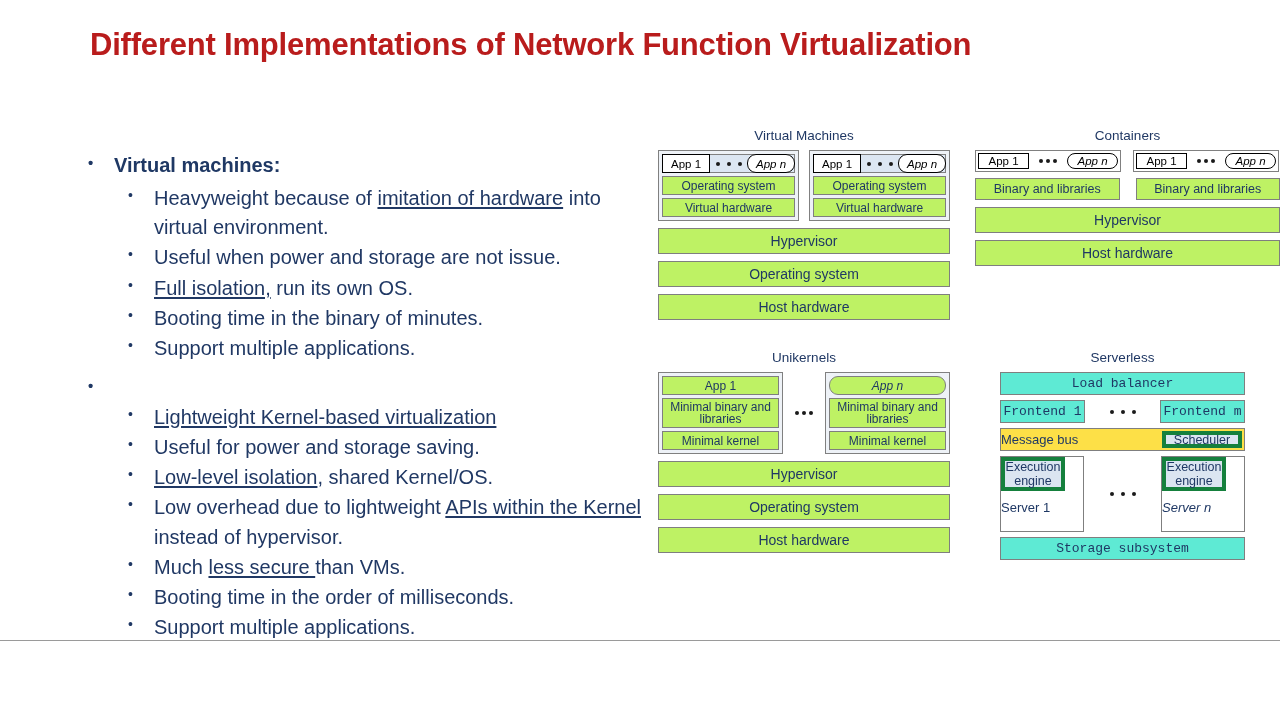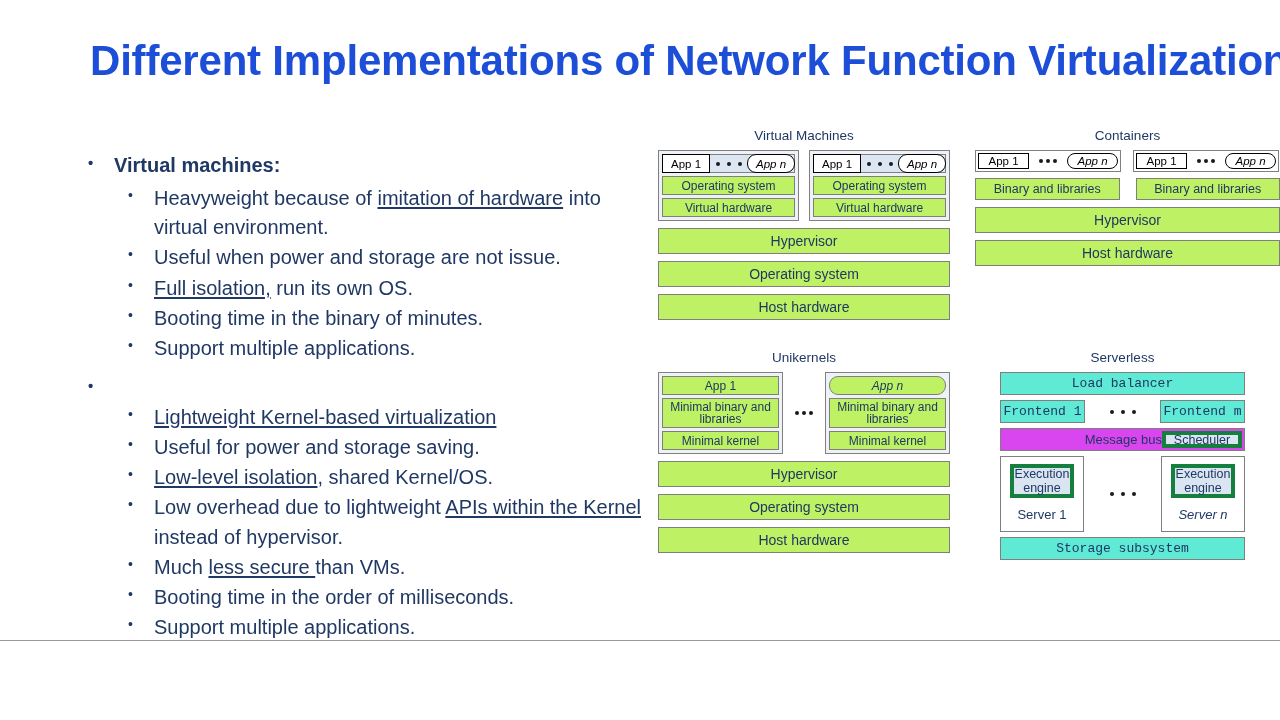--- a/index.html
+++ b/index.html
@@ -13,25 +13,25 @@
     position: relative;
     overflow: hidden;
     font-family: "Liberation Sans", sans-serif;
     -webkit-font-smoothing: antialiased;
   }
 
   
   #slide-title {
     position: absolute;
     left: 90px;
-    top: 37px;
+    top: 27px;
     width: 1100px;
-    font-size: 42px;
+    font-size: 31px;
     font-weight: bold;
-    color: #1d4ed8;
+    color: #b91c1c;
     letter-spacing: -0.2px;
     white-space: nowrap;
   }
 
   
   #bullets {
     position: absolute;
     left: 88px;
     top: 152px;
     width: 566px;
@@ -223,39 +223,37 @@
   .sl-row { margin-bottom: 5px; }
   .sl-lb { height: 23px; font-size: 13px; }
   .sl-fe { display: flex; align-items: stretch; }
   .sl-fe .fbox { width: 85px; height: 23px; font-size: 13px; }
   .sl-fe .dots { flex: 1 1 auto; }
   .sl-msg {
     height: 23px;
     display: flex;
     align-items: center;
     border: 1px solid #7f7f7f;
-    background: #d946ef;
-    box-sizing: border-box;
-    padding: 0 2px 0 6px;
-    justify-content: flex-end;
+    background: #fde047;
+    box-sizing: border-box;
+    padding: 0 2px 0 0;
+    justify-content: space-between;
     color: #1f3864;
     font-size: 13px;
   }
   .sl-sched { width: 80px; height: 17px; font-size: 12.5px; }
   .sl-servers { display: flex; align-items: center; }
   .sl-server {
     width: 84px;
     height: 76px;
     border: 1px solid #7f7f7f;
     background: #ffffff;
     box-sizing: border-box;
     display: flex;
     flex-direction: column;
-    align-items: center;
-    padding-top: 7px;
     color: #1f3864;
     font-size: 13px;
   }
   .sl-exec { width: 64px; height: 34px; font-size: 12.5px; flex-direction: column; }
   .sl-servername { margin-top: 9px; }
   .sl-servers .dots { flex: 1 1 auto; }
   .sl-store { height: 23px; font-size: 13px; margin-top: 5px; }
 
   
   #footer-rule {

